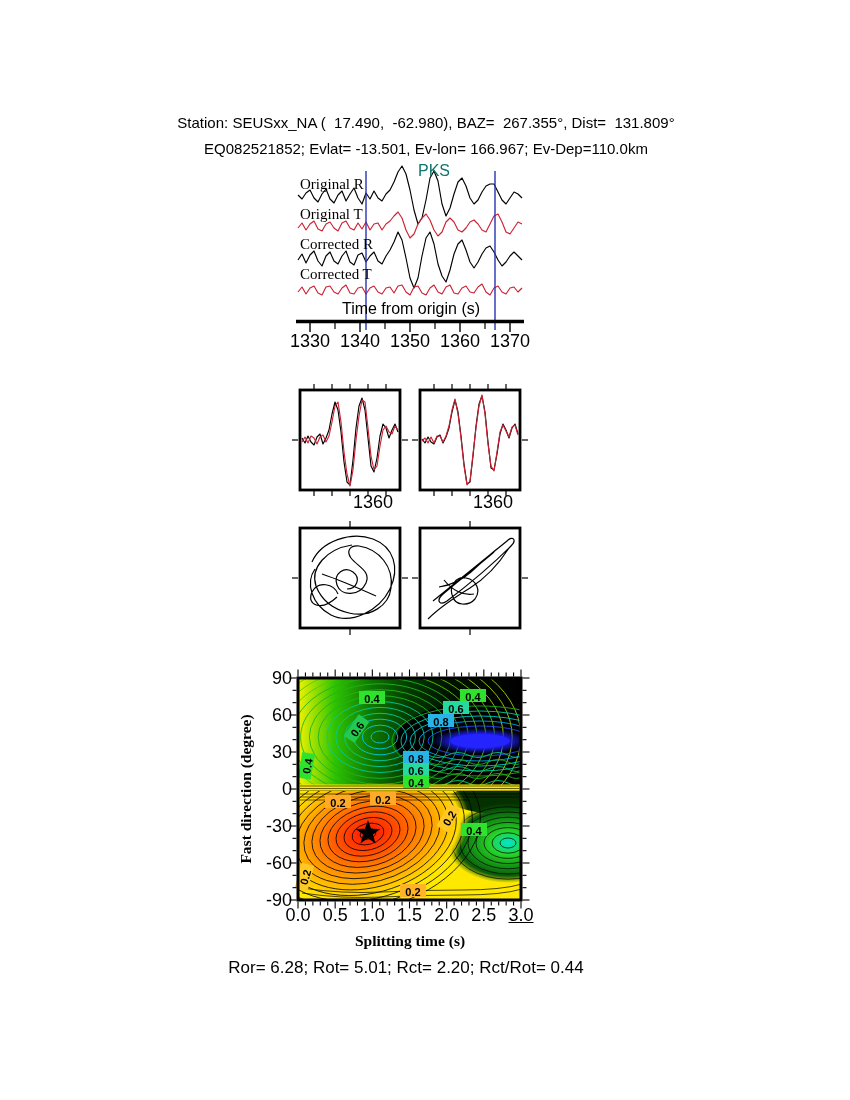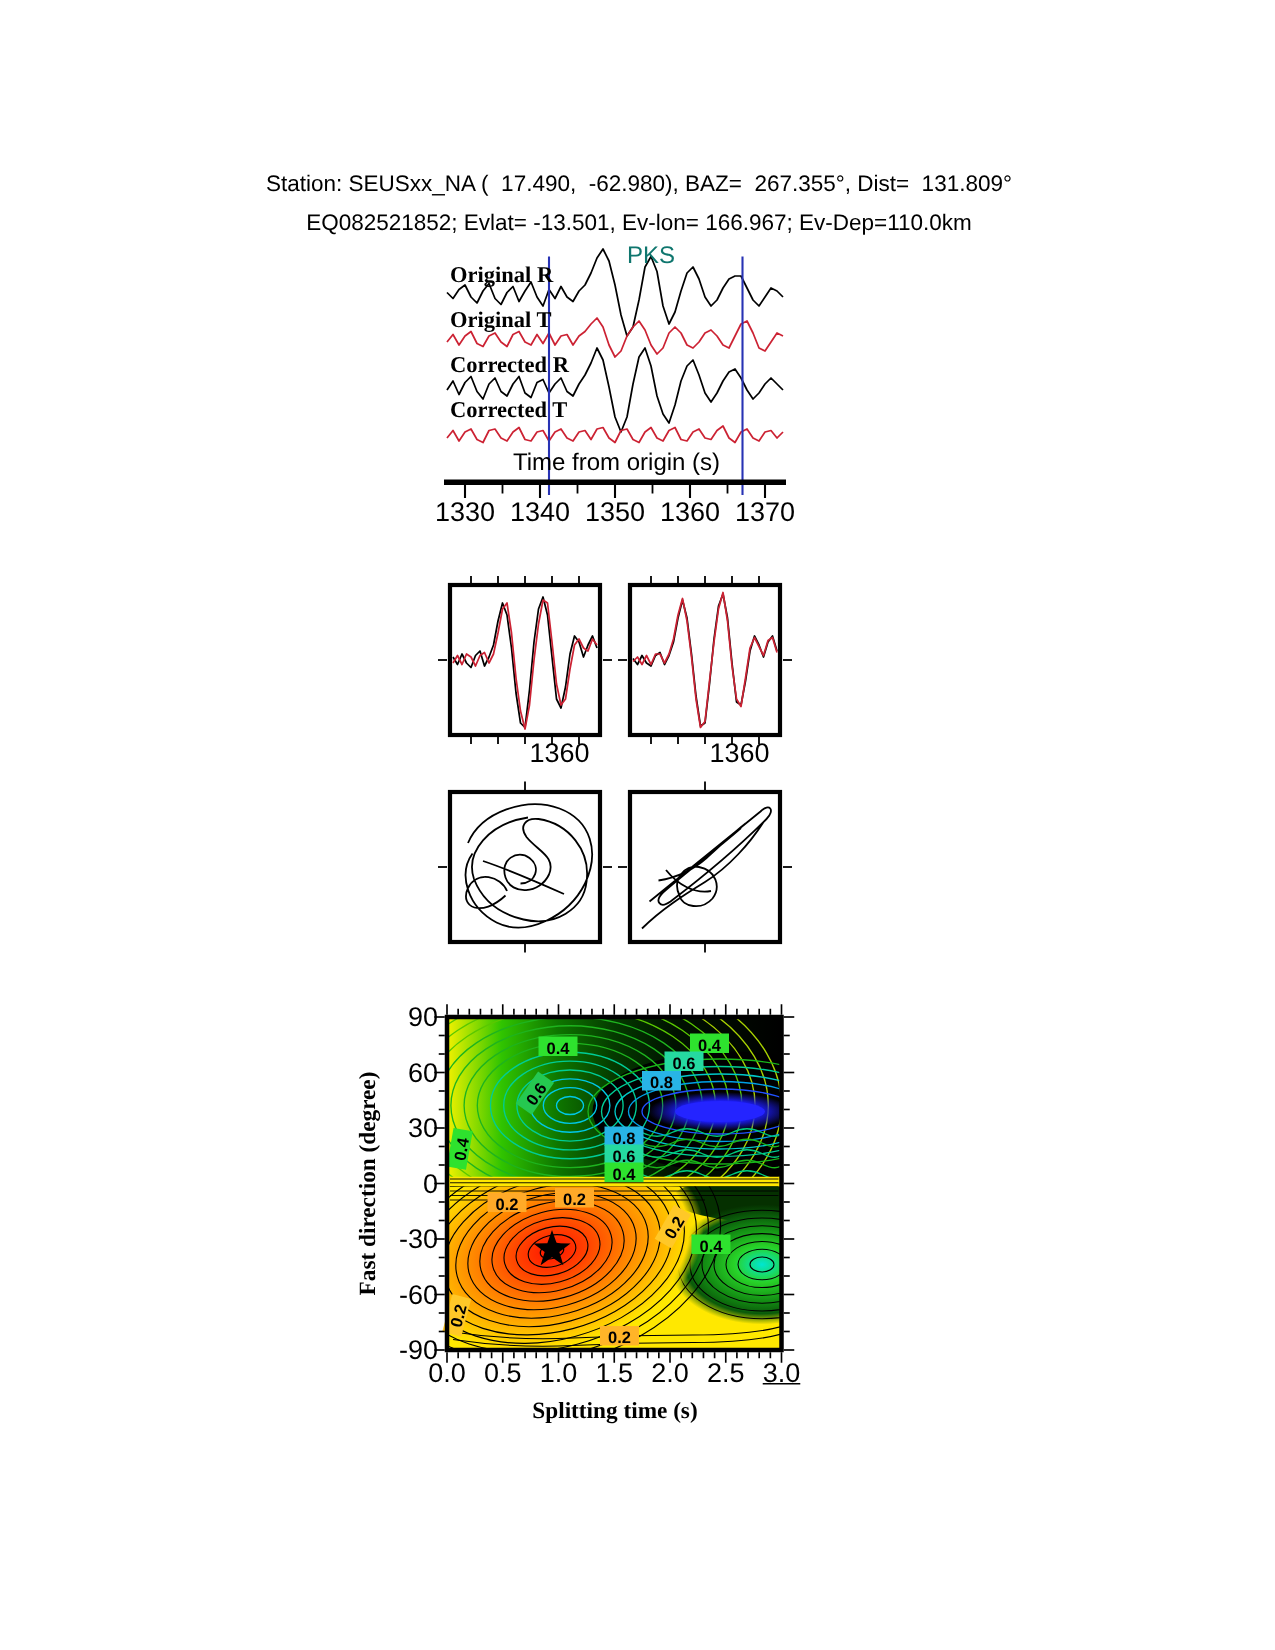--- a/index.html
+++ b/index.html
@@ -6,21 +6,21 @@
   body{width:850px;height:1100px;position:relative;overflow:hidden;
        font-family:"Liberation Sans",sans-serif;color:#000;}
   #stage{position:absolute;inset:0;}
   svg{position:absolute;left:0;top:0;}
   .hdr{position:absolute;left:8px;width:836px;text-align:center;font-size:15px;white-space:pre;}
   #h1{top:114px;}
   #h2{top:140px;}
   #pks{position:absolute;left:402px;width:64px;top:162px;text-align:center;
        font-size:16px;color:#0f766e;}
   .tlab{position:absolute;left:300px;font-family:"Liberation Serif",serif;
-        font-weight:bold;font-size:15px;white-space:nowrap;}
+        font-weight:normal;font-size:15px;white-space:nowrap;}
   #taxis-label{position:absolute;left:300px;width:222px;top:300px;text-align:center;font-size:16px;}
   .tick{position:absolute;font-size:18px;transform:translateX(-50%);white-space:nowrap;}
   .ytick{position:absolute;width:38px;text-align:right;font-size:18px;white-space:nowrap;}
   #ctitle{position:absolute;left:250px;width:320px;top:648px;text-align:center;
           font-family:"Liberation Serif",serif;font-weight:bold;font-size:15.5px;white-space:nowrap;}
   #cylab{position:absolute;left:246px;top:789px;transform:translate(-50%,-50%) rotate(-90deg);
          font-family:"Liberation Serif",serif;font-weight:bold;font-size:15.5px;white-space:nowrap;}
   #cxlab{position:absolute;left:299px;width:222px;top:932px;text-align:center;
          font-family:"Liberation Serif",serif;font-weight:bold;font-size:15.5px;}
   #footer{position:absolute;left:0;width:812px;top:958px;text-align:center;font-size:17px;}
@@ -365,20 +365,21 @@
   <div class="tlab" style="top:176px">Original R</div>
   <div class="tlab" style="top:206px">Original T</div>
   <div class="tlab" style="top:236px">Corrected R</div>
   <div class="tlab" style="top:266px">Corrected T</div>
 
   <div id="taxis-label">Time from origin (s)</div>
 
   <div id="cylab">Fast direction (degree)</div>
   <div id="cxlab">Splitting time (s)</div>
 
+  <div id="footer">Ror= 6.28; Rot= 5.01; Rct= 2.20; Rct/Rot= 0.44</div>
 <div class="tick" style="left: 310px; top: 331px;">1330</div>
     <div class="tick" style="left: 360px; top: 331px;">1340</div>
     <div class="tick" style="left: 410px; top: 331px;">1350</div>
     <div class="tick" style="left: 460px; top: 331px;">1360</div>
     <div class="tick" style="left: 510px; top: 331px;">1370</div>
     <div class="tick" style="left: 373px; top: 492px;">1360</div>
     <div class="tick" style="left: 493px; top: 492px;">1360</div>
     <div class="tick" style="left: 298px; top: 905px;">0.0</div>
     <div class="tick" style="left: 335.167px; top: 905px;">0.5</div>
     <div class="tick" style="left: 372.333px; top: 905px;">1.0</div>

